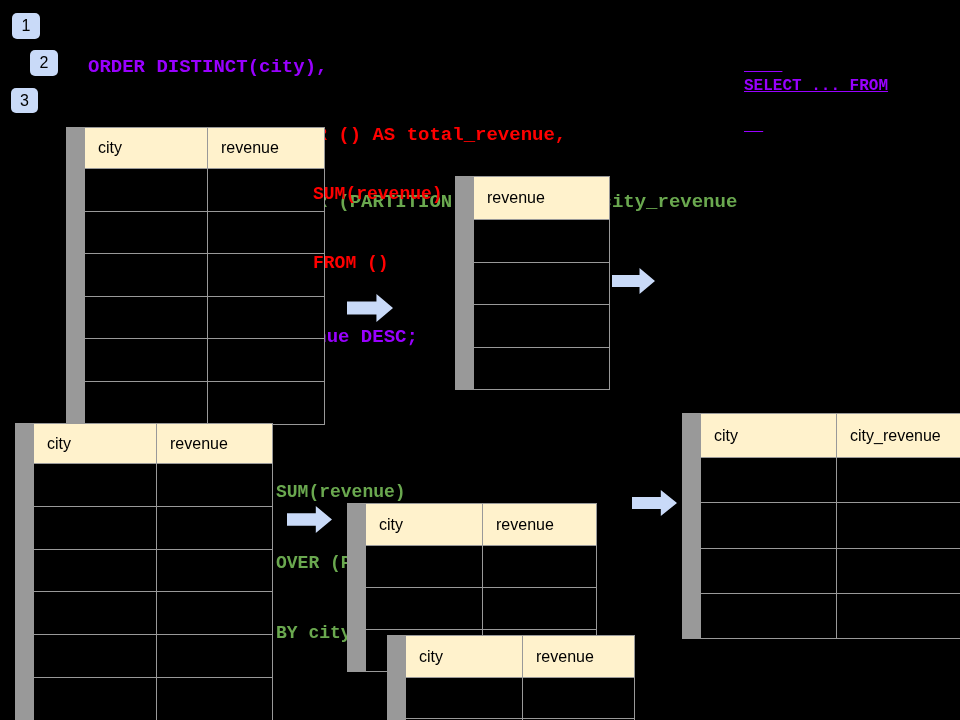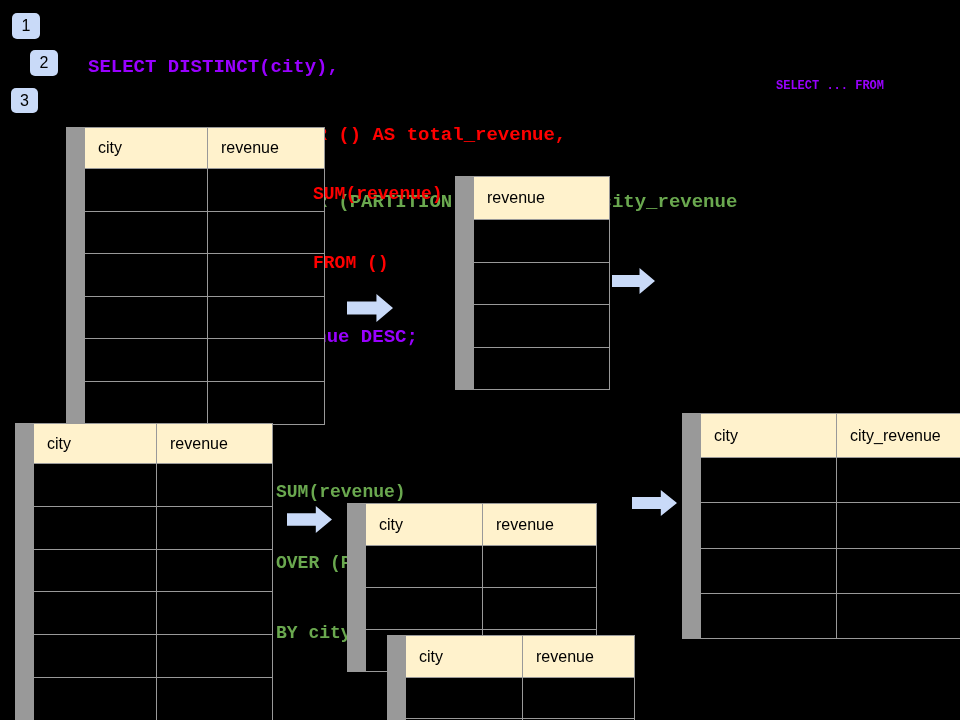--- a/index.html
+++ b/index.html
@@ -12,21 +12,21 @@
     position:absolute;
     font-family:"Liberation Mono","DejaVu Sans Mono",monospace;
     font-weight:700;white-space:pre;
   }
   .main-code{left:88px;top:11px;font-size:19px;line-height:22.5px;}
   .ind1{padding-left:22px;}
   .ind2{padding-left:45px;}
   .purple{color:var(--purple);}
   .red{color:var(--red);}
   .green{color:var(--green);}
-  .side-note{left:776px;top:36px;font-size:12px;line-height:20px;color:var(--purple);}
+  .side-note{left:744px;top:36px;font-size:16px;line-height:20px;color:var(--purple);text-decoration:underline;}
   .ann-red{left:313px;top:137px;font-size:18px;line-height:23px;color:var(--red);}
   .ann-green{left:276px;top:434px;font-size:18px;line-height:23.5px;color:var(--green);}
   
   .badge{
     position:absolute;width:28px;height:26px;border-radius:5px;
     background:var(--badge_bg);color:#000;
     display:flex;align-items:center;justify-content:center;
     font:16px "Liberation Sans",sans-serif;
   }
   .b1{left:12px;top:13px;}
@@ -62,21 +62,21 @@
 </head>
 <body>
 
 <div class="stage">
 
   <div class="badge b1">1</div>
   <div class="badge b2">2</div>
   <div class="badge b3">3</div>
 
   <div class="code main-code">
-    <div class="purple">SELECT DISTINCT(city),</div>
+    <div class="purple">ORDER DISTINCT(city),</div>
     <div class="red ind2">SUM(revenue) OVER () AS total_revenue,</div>
     <div class="green ind2">SUM(revenue) OVER (PARTITION BY city) as city_revenue</div>
     <div class="purple ind1">FROM rides</div>
     <div class="purple ind1">ORDER by city_revenue DESC;</div>
   </div>
 
   <div class="code side-note">
     <div>SELECT ... FROM</div>
   </div>
 

